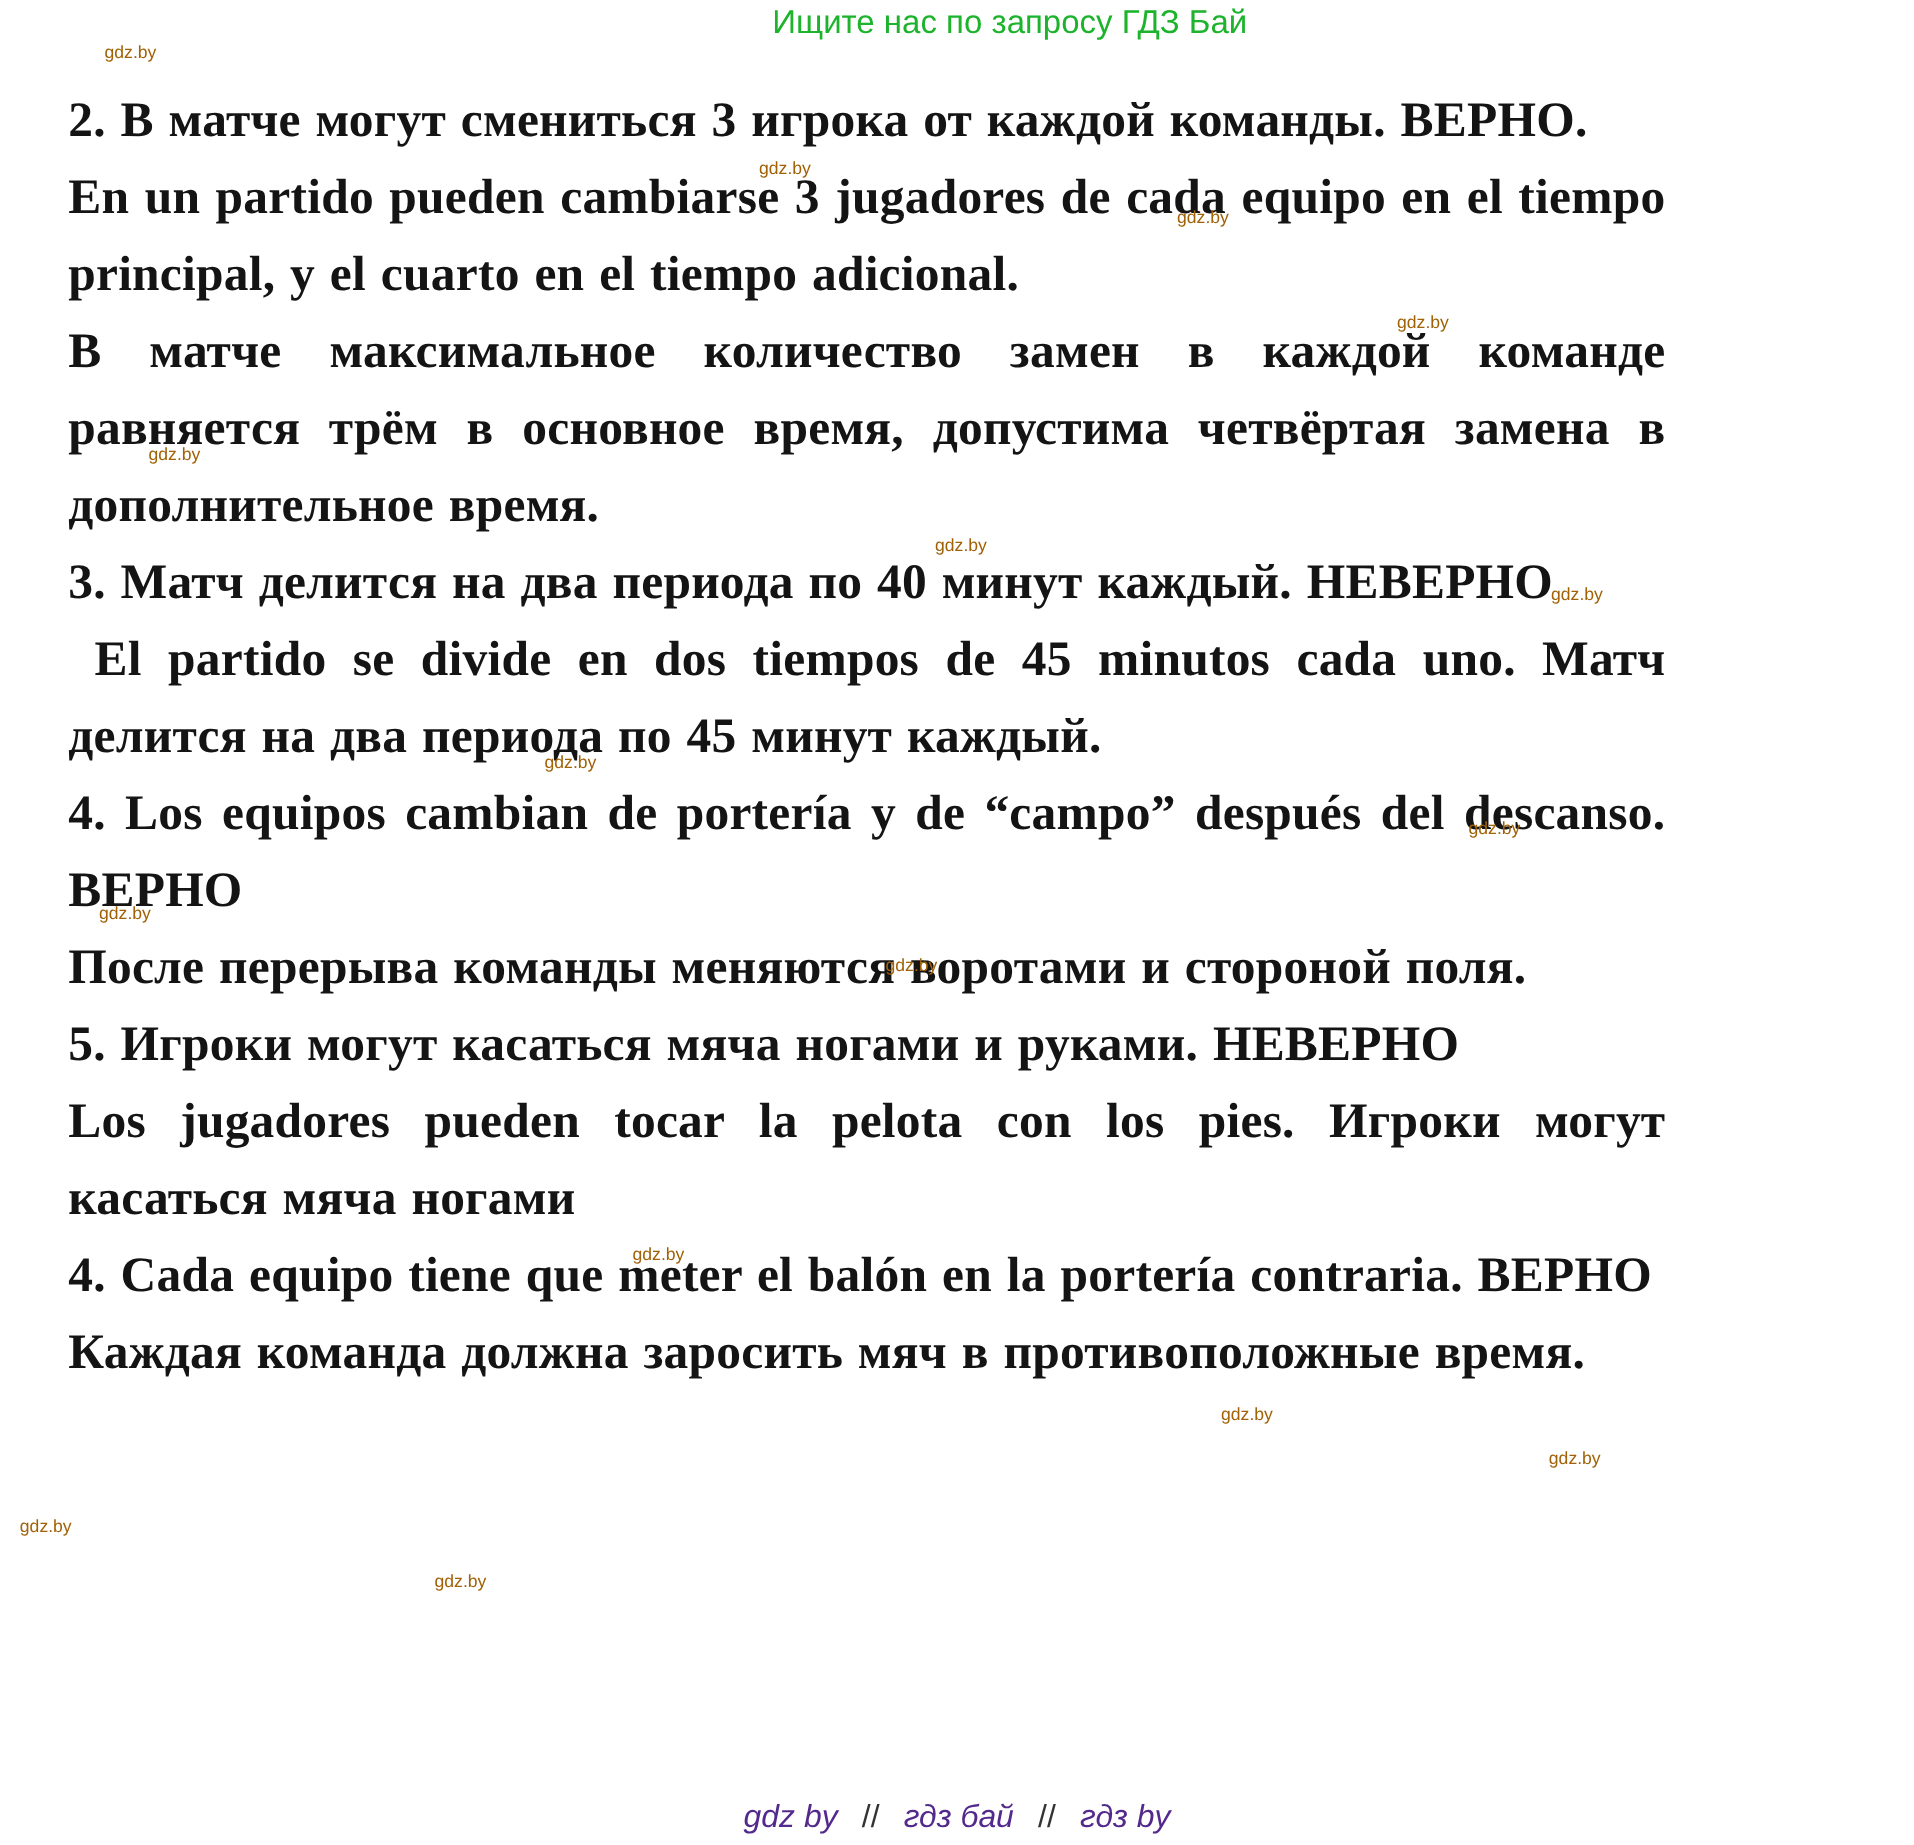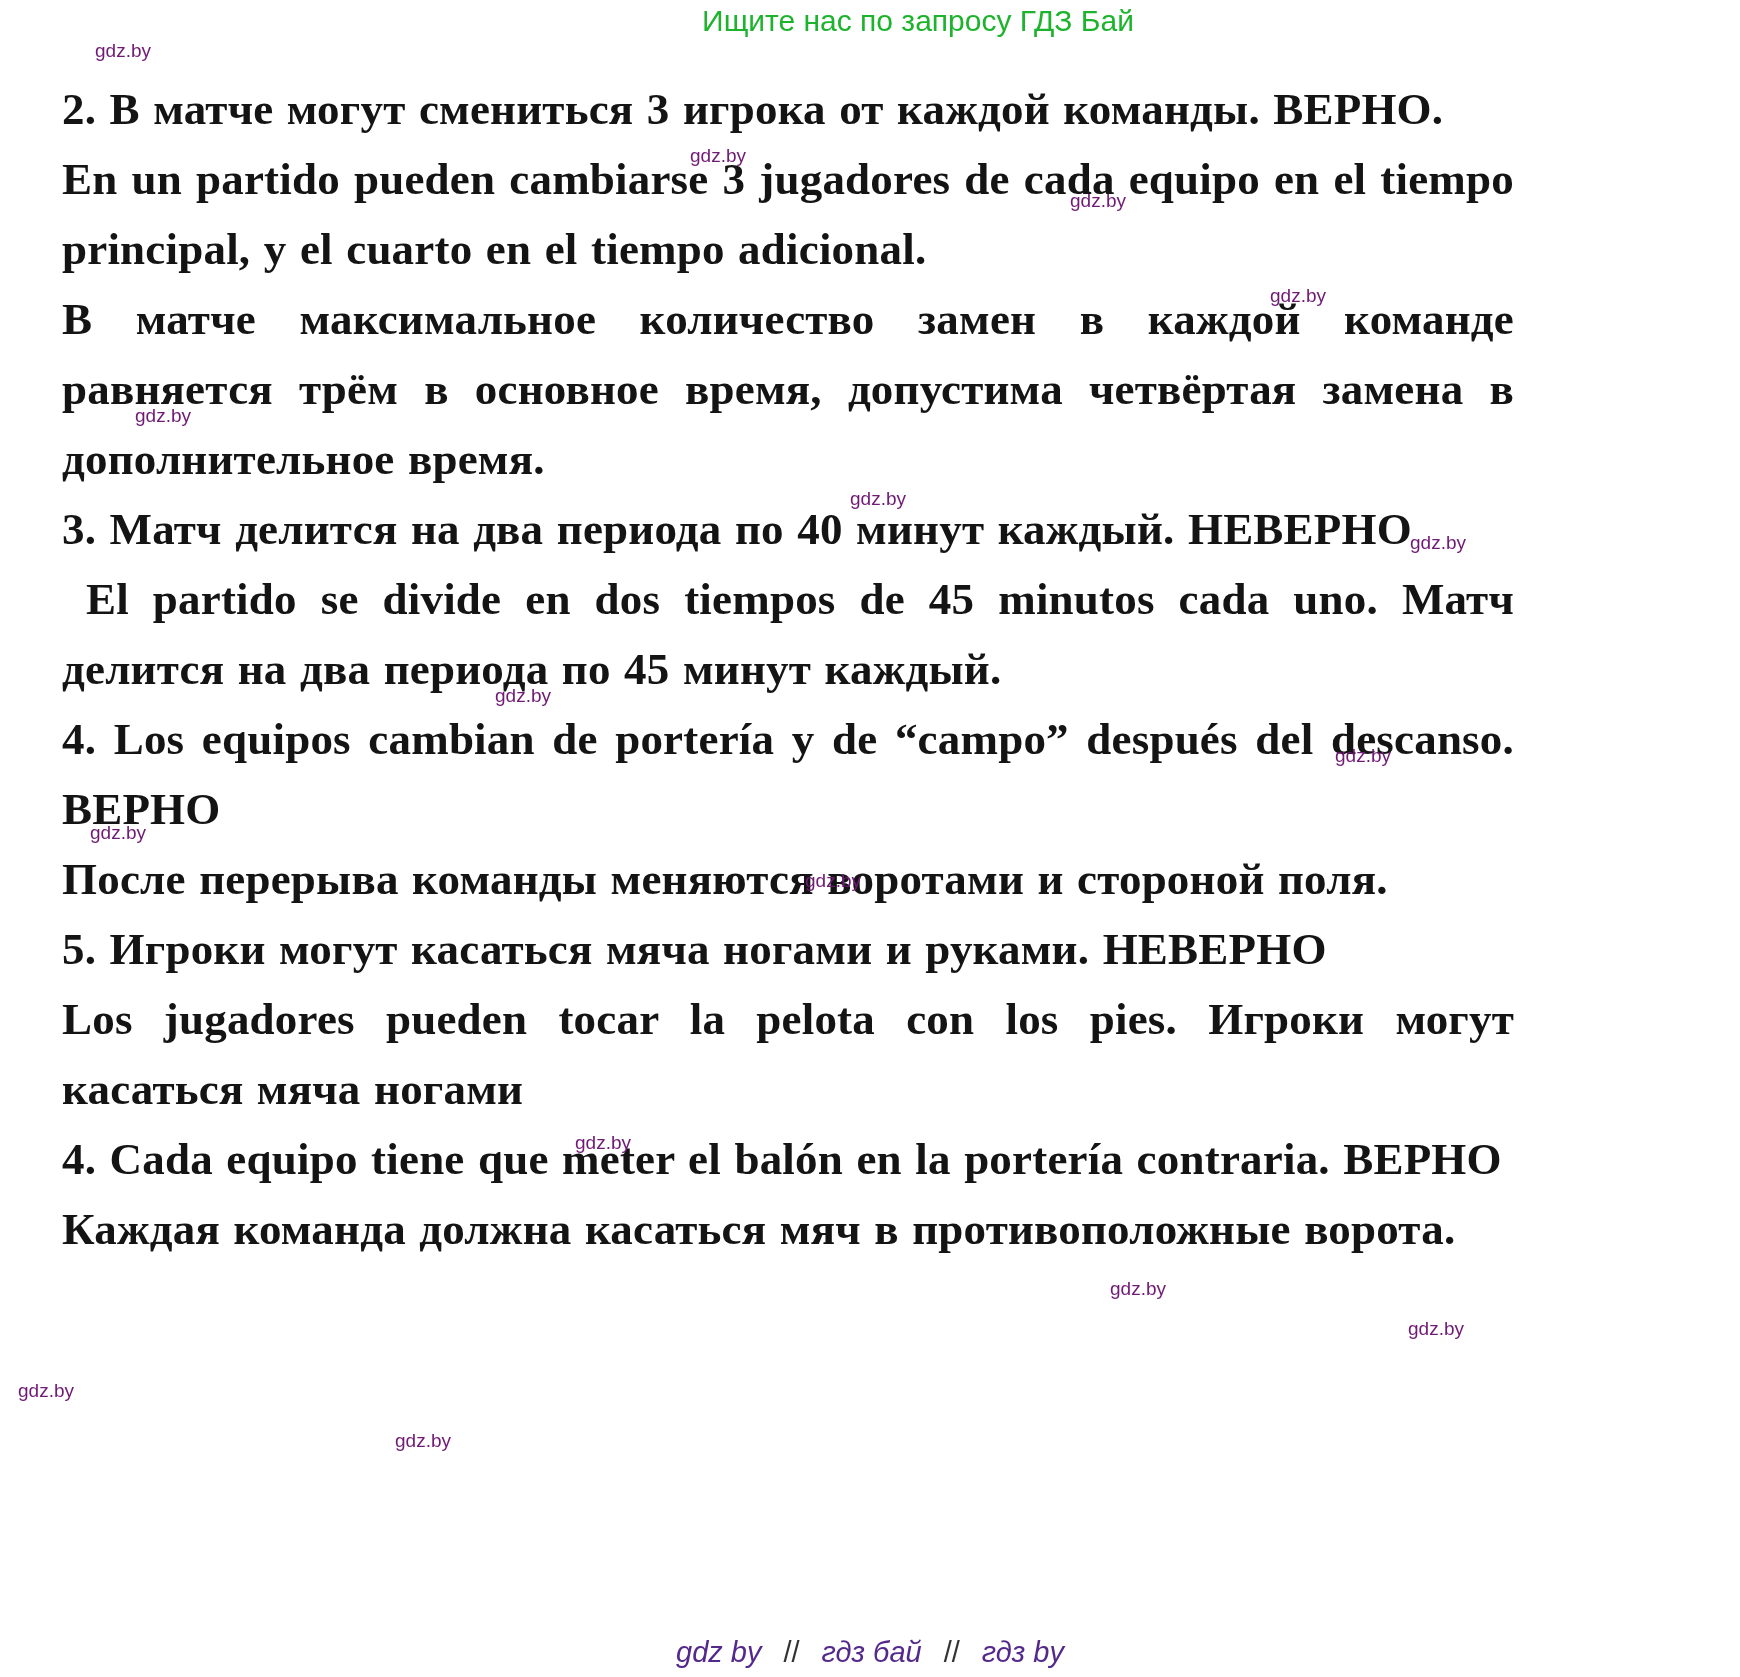--- a/index.html
+++ b/index.html
@@ -38,22 +38,22 @@
     letter-spacing: 0.2px;
   }
   .content p {
     margin: 0;
     word-spacing: 2px;
     font-weight: bold;
   }
   .watermark {
     position: absolute;
     font-family: "Liberation Sans", sans-serif;
-    font-size: 19px;
-    color: #701a75;
+    font-size: 16px;
+    color: #a16207;
     white-space: nowrap;
   }
   .footer {
     position: absolute;
     bottom: 8px;
     left: 0;
     width: 100%;
     text-align: center;
     font-family: "Liberation Sans", sans-serif;
     font-size: 29px;
@@ -78,21 +78,21 @@
   <p>2.  В матче могут смениться 3 игрока от каждой команды. ВЕРНО.</p>
   <p>En un partido pueden cambiarse 3 jugadores de cada equipo en el tiempo principal, y el cuarto en el tiempo adicional.</p>
   <p>В матче максимальное количество замен в каждой команде равняется трём в основное время, допустима четвёртая замена в дополнительное время.</p>
   <p>3. Матч делится на два периода по 40 минут каждый. НЕВЕРНО</p>
   <p>&nbsp;El partido se divide en dos tiempos de 45 minutos cada uno. Матч делится на два периода по 45 минут каждый.</p>
   <p>4. Los equipos cambian de portería y de “campo” después del descanso. ВЕРНО</p>
   <p>После перерыва команды меняются воротами и стороной поля.</p>
   <p>5.  Игроки могут касаться мяча ногами и руками. НЕВЕРНО</p>
   <p>Los jugadores pueden tocar la pelota con los pies. Игроки могут касаться мяча ногами</p>
   <p>4.  Cada equipo tiene que meter el balón en la portería contraria. ВЕРНО</p>
-  <p>Каждая команда должна касаться мяч в противоположные ворота.</p>
+  <p>Каждая команда должна заросить мяч в противоположные время.</p>
 </div>
 
 <span class="watermark" style="left:95px;  top:40px;">gdz.by</span>
 <span class="watermark" style="left:690px; top:145px;">gdz.by</span>
 <span class="watermark" style="left:1070px;top:190px;">gdz.by</span>
 <span class="watermark" style="left:1270px;top:285px;">gdz.by</span>
 <span class="watermark" style="left:135px; top:405px;">gdz.by</span>
 <span class="watermark" style="left:850px; top:488px;">gdz.by</span>
 <span class="watermark" style="left:1410px;top:532px;">gdz.by</span>
 <span class="watermark" style="left:495px; top:685px;">gdz.by</span>

